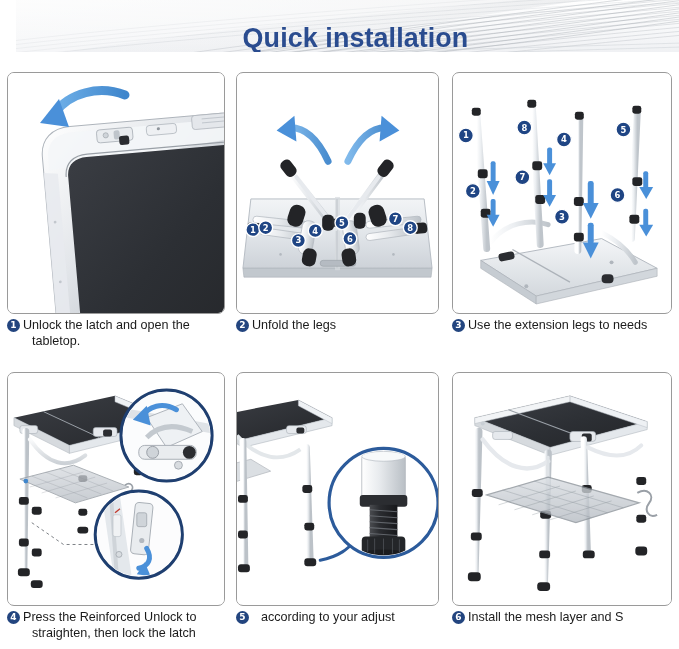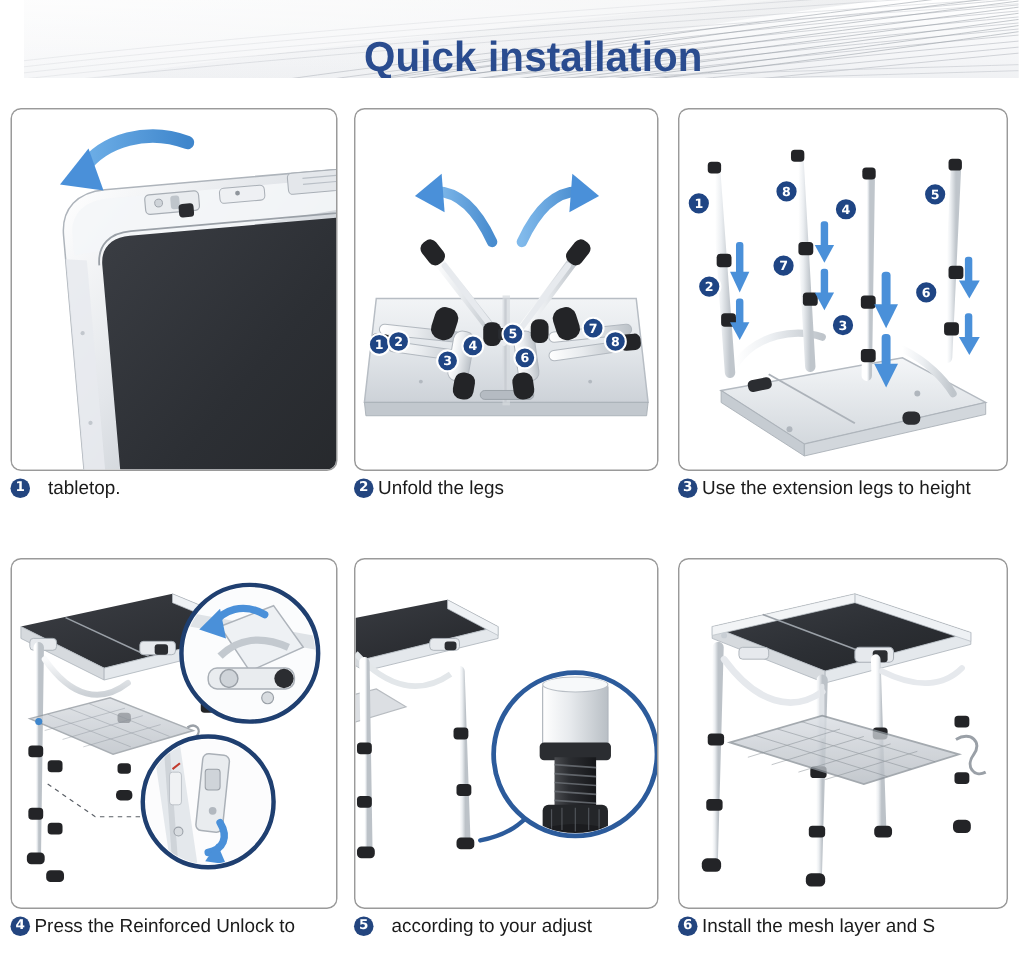--- a/index.html
+++ b/index.html
@@ -186,21 +186,21 @@
 
         <g>
           <path d="M118,22 C92,12 62,20 48,40" fill="none" stroke="url(#arrowG1)" stroke-width="9" stroke-linecap="round"></path>
           <path d="M52,26 L33,50 L62,54 Z" fill="#4a90d9"></path>
         </g>
       </svg>
     </div>
     <div class="caption" style="top:246px;">
       <div class="cap-row">
         <span class="badge">1</span>
-        <span class="cap-text"><span class="l2">tabletop.</span></span>
+        <span class="cap-text"><span>Unlock the latch and open the</span><span class="l2">tabletop.</span></span>
       </div>
     </div>
   </div>
 
   <div class="cell" style="left:236px;top:0px;width:203px;height:285px;">
     <div class="panel" style="height:240px;">
       <svg class="panel-svg" viewBox="0 0 203 240" preserveAspectRatio="xMidYMid meet">
         <defs>
           <linearGradient id="pan2" x1="0" y1="0" x2="0" y2="1">
             <stop offset="0%" stop-color="#f2f4f6"></stop>
@@ -439,21 +439,21 @@
           <g>
               <circle cx="72" cy="54" r="7.5" fill="#1f4584" stroke="#fff" stroke-width="1.4"></circle>
               <text x="72" y="57" fill="#fff">8</text>
             </g>
         </g>
       </svg>
     </div>
     <div class="caption" style="top:246px;">
       <div class="cap-row">
         <span class="badge">3</span>
-        <span class="cap-text"><span>Use the extension legs to height</span></span>
+        <span class="cap-text"><span>Use the extension legs to needs</span></span>
       </div>
     </div>
   </div>
 
   <div class="cell" style="left:7px;top:300px;width:218px;height:277px;">
     <div class="panel" style="height:232px;">
       <svg class="panel-svg" viewBox="0 0 218 232" preserveAspectRatio="xMidYMid meet">
         <defs>
           <linearGradient id="top4" x1="0" y1="0" x2="1" y2="1">
             <stop offset="0%" stop-color="#3b3e44"></stop>
@@ -564,21 +564,21 @@
             <circle cx="112" cy="182" r="3" fill="#d8dce0" stroke="#9aa0a7" stroke-width=".7"></circle>
             <path d="M140,176 C146,186 142,194 132,196" fill="none" stroke="#4a90d9" stroke-width="5" stroke-linecap="round"></path>
             <path d="M138,190 L130,202 L144,204 Z" fill="#4a90d9"></path>
           </g>
         </g>
       </svg>
     </div>
     <div class="caption" style="top:238px;">
       <div class="cap-row">
         <span class="badge">4</span>
-        <span class="cap-text"><span>Press the Reinforced Unlock to</span></span>
+        <span class="cap-text"><span>Press the Reinforced Unlock to</span><span class="l2">straighten, then lock the latch</span></span>
       </div>
     </div>
   </div>
 
   <div class="cell" style="left:236px;top:300px;width:203px;height:277px;">
     <div class="panel" style="height:232px;">
       <svg class="panel-svg" viewBox="0 0 203 232" preserveAspectRatio="xMidYMid meet">
         <defs>
           <linearGradient id="top5" x1="0" y1="0" x2="1" y2="1">
             <stop offset="0%" stop-color="#3b3e44"></stop>

